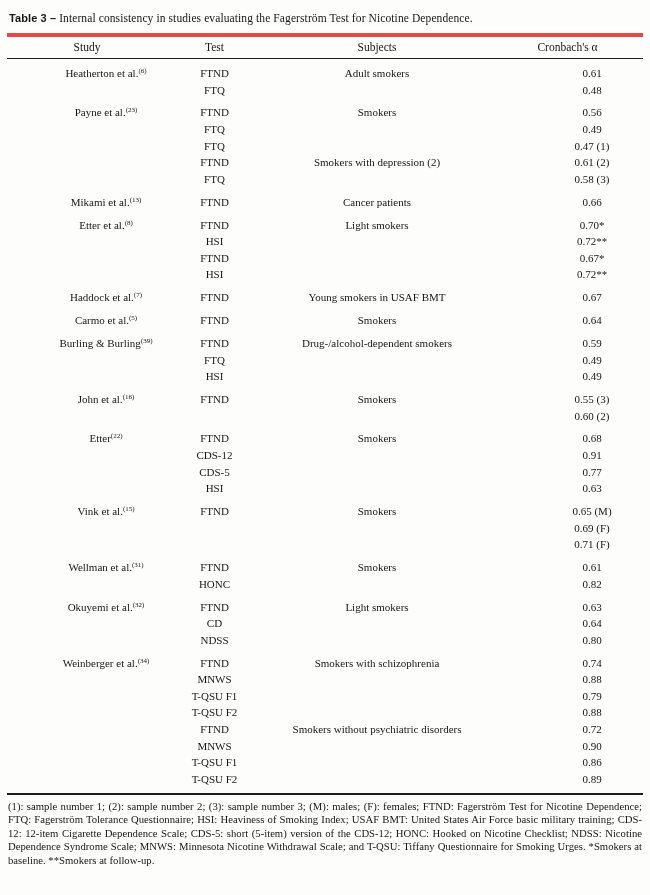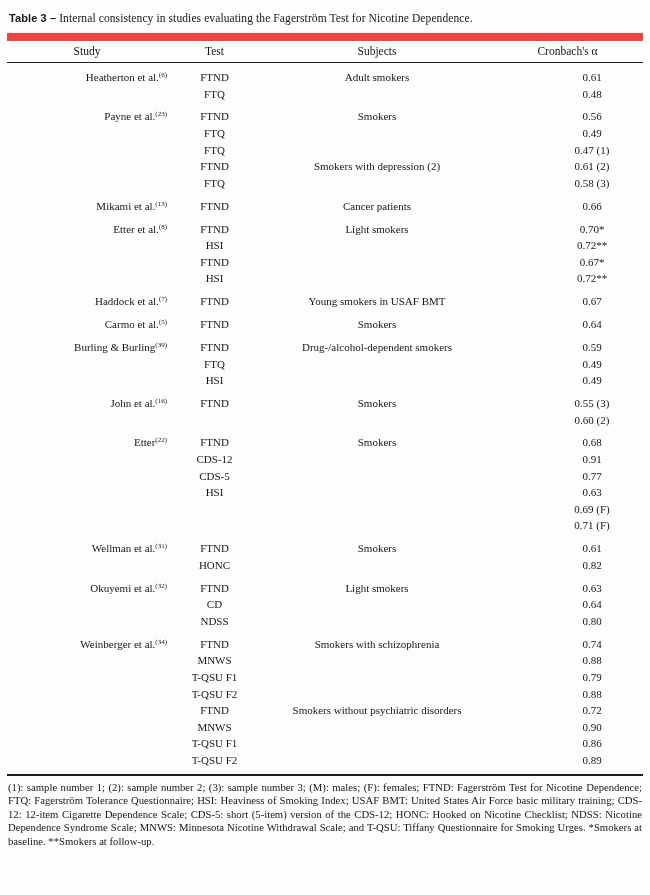--- a/index.html
+++ b/index.html
@@ -25,21 +25,21 @@
   }
   .table-title .t-label {
     font-weight: bold;
     font-family: "Liberation Sans", sans-serif;
     font-size: 11px;
   }
   table.data-table {
     width: 100%;
     table-layout: fixed;
     border-collapse: collapse;
-    border-top: 8px solid #ef4444;
+    border-top: 4px solid #ef4444;
   }
   thead th {
     font-weight: normal;
     font-size: 11.5px;
     padding: 4px 0 5px 0;
     border-bottom: 1.6px solid #1c1c1b;
     text-align: center;
   }
   tbody td {
     font-size: 11px;
@@ -47,21 +47,21 @@
     padding: 2.7px 0 2.7px 0;
     text-align: center;
     vertical-align: top;
     white-space: nowrap;
     overflow: visible;
   }
   tbody tr.group-start td {
     padding-top: 9px;
   }
   td.c-study {
-    text-align: right;
+    text-align: center;
     padding-left: 38px;
   }
   td.c-alpha {
     text-align: center;
     padding-left: 49px;
   }
   sup.ref {
     font-size: 7px;
     line-height: 0;
     vertical-align: 4px;
@@ -233,20 +233,26 @@
           <td class="c-test">CDS-5</td>
           <td class="c-subjects"></td>
           <td class="c-alpha">0.77</td>
         </tr>
         <tr>
           <td class="c-study"><span></span><sup class="ref"></sup></td>
           <td class="c-test">HSI</td>
           <td class="c-subjects"></td>
           <td class="c-alpha">0.63</td>
         </tr>
+        <tr class="group-start">
+          <td class="c-study"><span>Vink et al.</span><sup class="ref">(15)</sup></td>
+          <td class="c-test">FTND</td>
+          <td class="c-subjects">Smokers</td>
+          <td class="c-alpha">0.65 (M)</td>
+        </tr>
         <tr>
           <td class="c-study"><span></span><sup class="ref"></sup></td>
           <td class="c-test"></td>
           <td class="c-subjects"></td>
           <td class="c-alpha">0.69 (F)</td>
         </tr>
         <tr>
           <td class="c-study"><span></span><sup class="ref"></sup></td>
           <td class="c-test"></td>
           <td class="c-subjects"></td>

